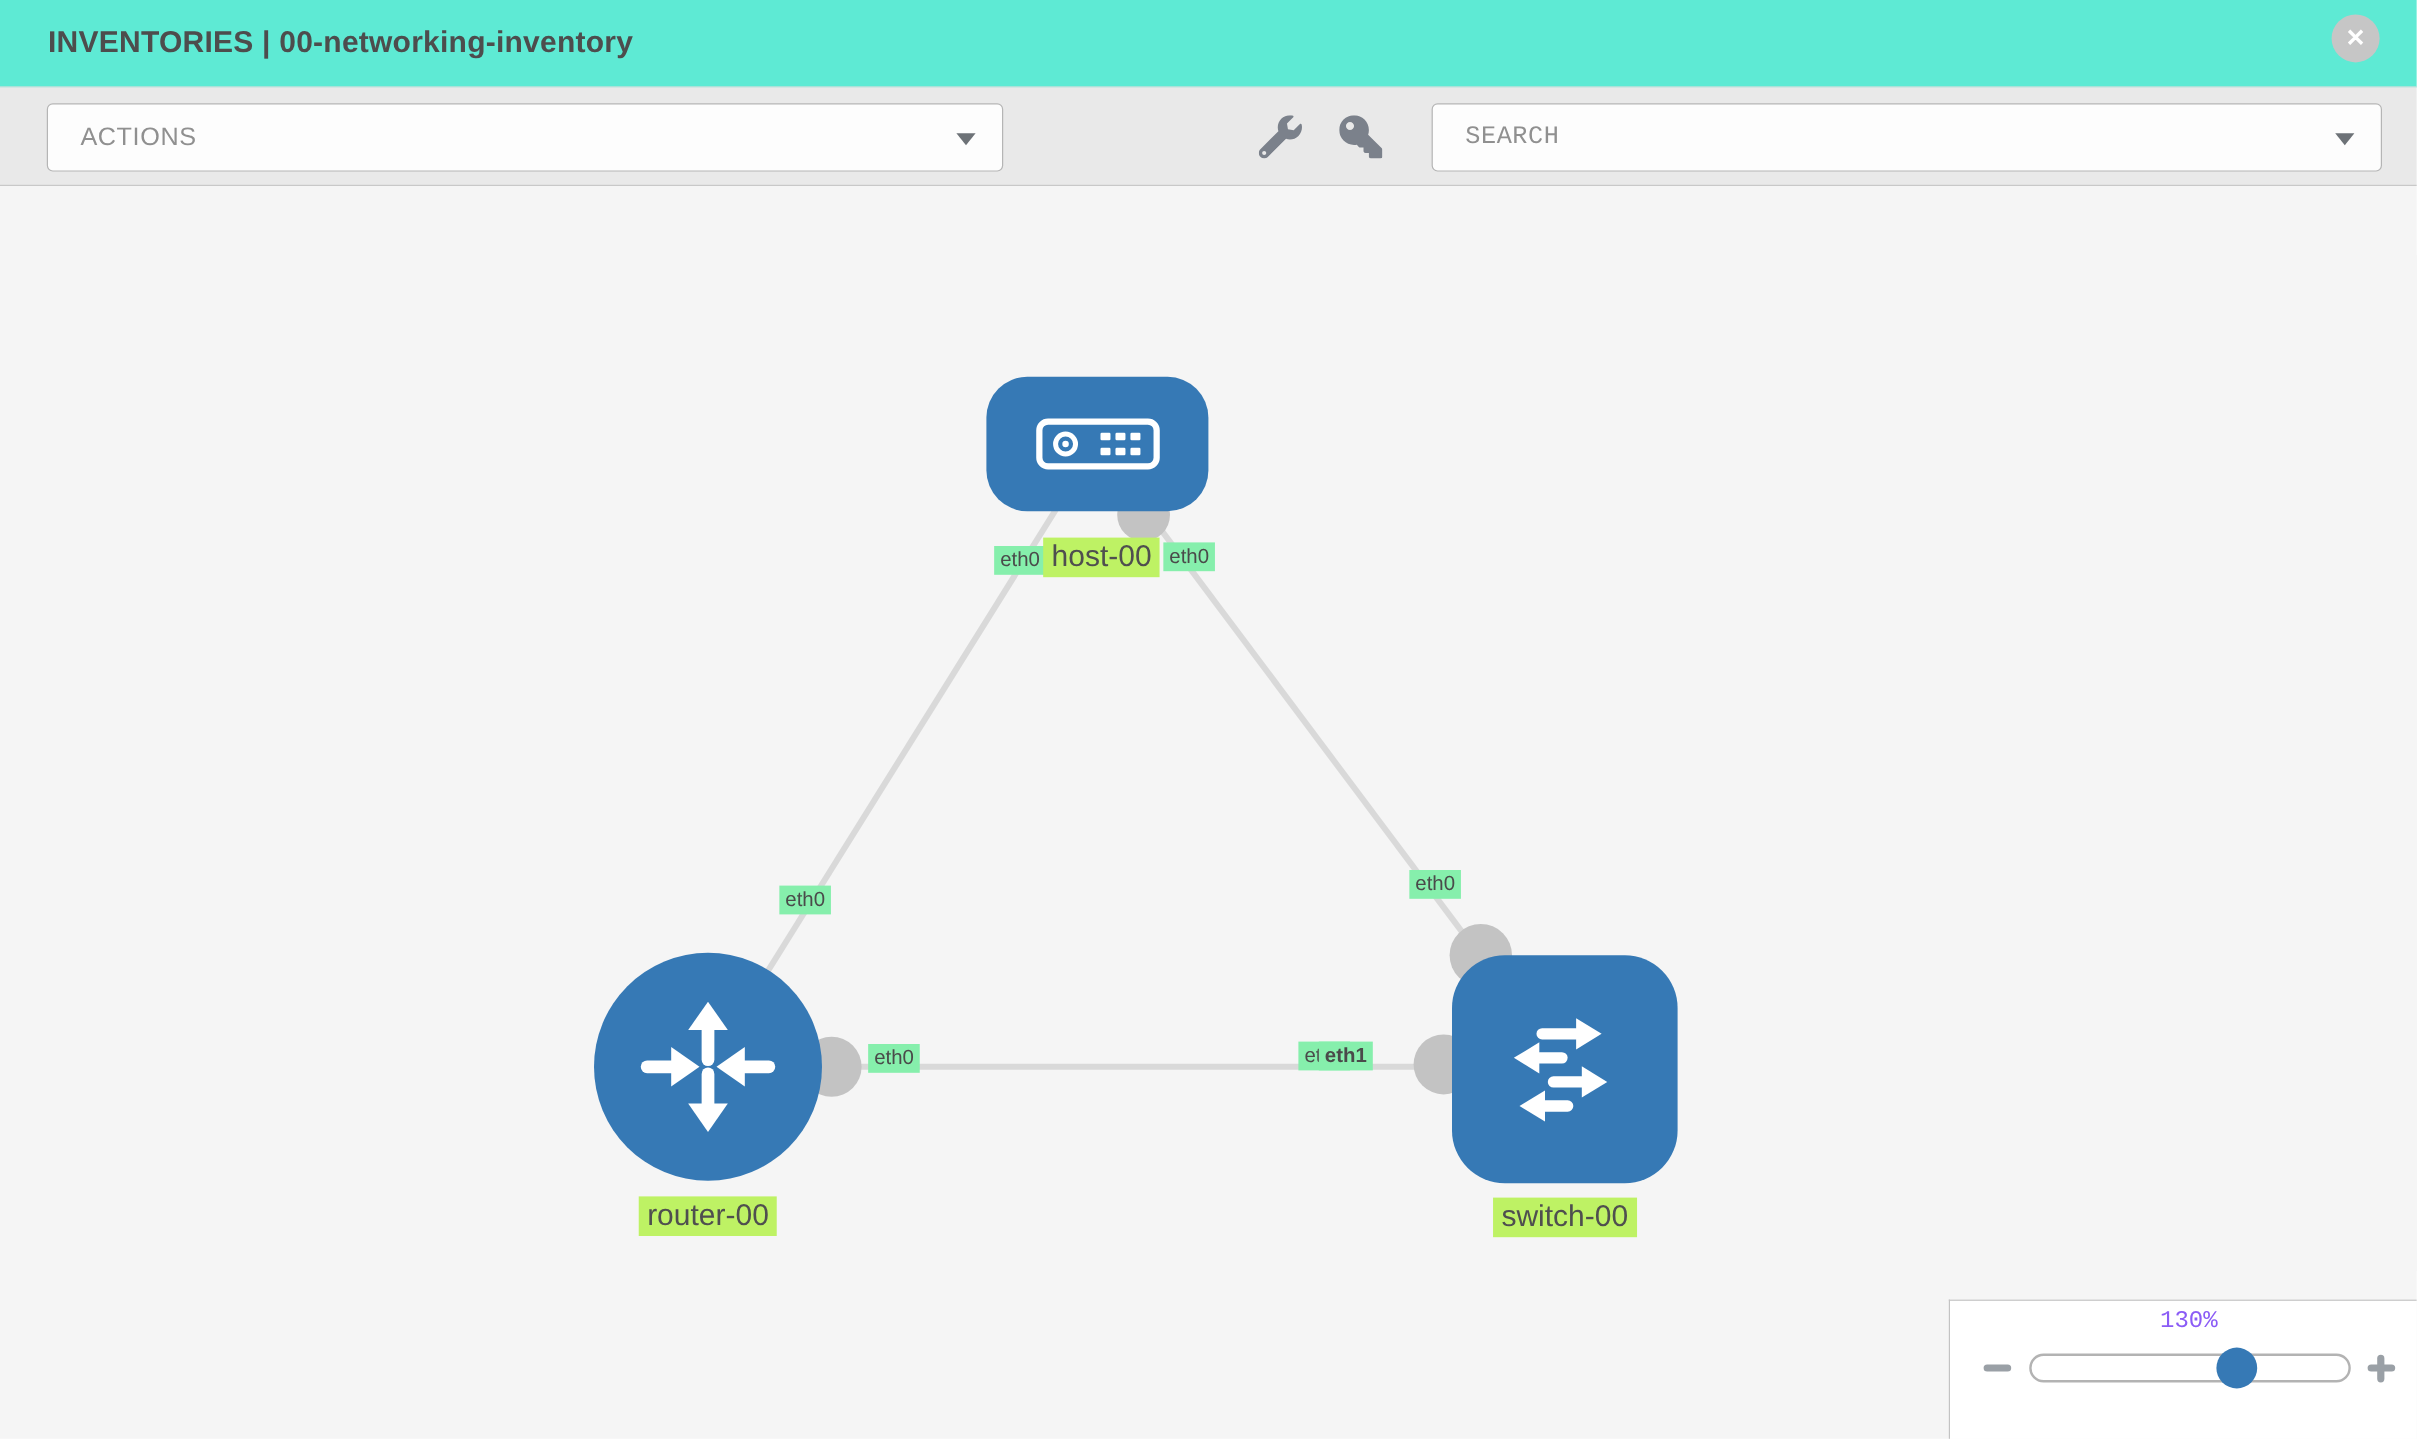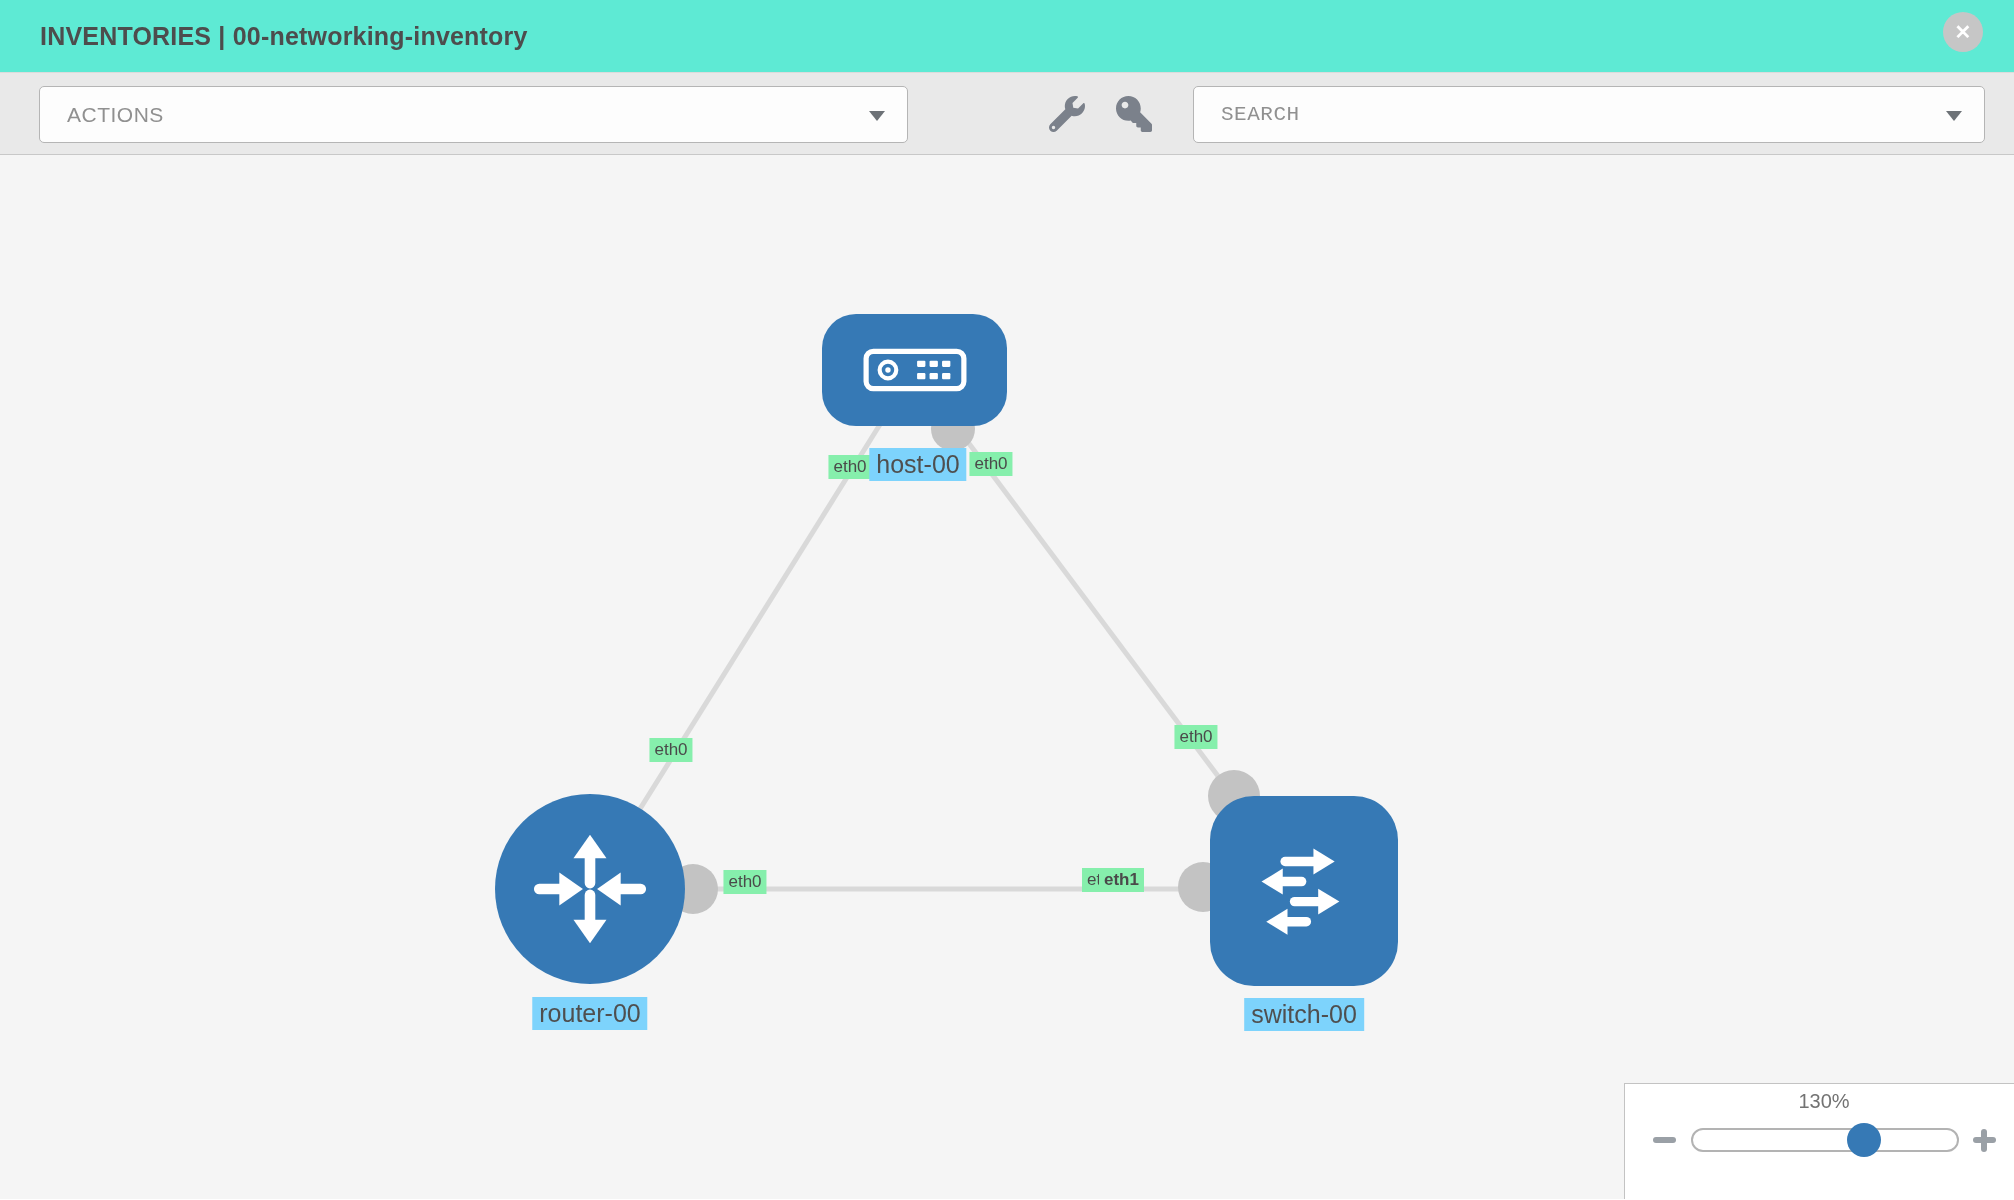--- a/index.html
+++ b/index.html
@@ -19,49 +19,49 @@
   
   .toolbar { position:relative; height:82px; background:#e9e9e9;
              border-bottom:1px solid #c8c8c8; }
   .select-box { position:absolute; top:13px; height:57px; background:#fdfdfd;
                 border:1px solid #b5b5b5; border-radius:5px; display:flex;
                 align-items:center; cursor:pointer; }
   .select-box .ph { padding-left:27px; font-size:21px; color:#909090; letter-spacing:.5px; }
   .caret { position:absolute; right:22px; top:50%; margin-top:-4px; width:0; height:0;
            border-left:8px solid transparent; border-right:8px solid transparent;
            border-top:10px solid #6d7277; }
-  .actions-box { left:39px; width:869px; }
+  .actions-box { left:39px; width:797px; }
   .search-box  { left:1193px; width:792px;font-family:Liberation Mono, monospace; }
   .tool-icon { position:absolute; top:23px; width:36px; height:36px; cursor:pointer; }
   .wrench-icon { left:1049px; }
   .key-icon    { left:1116px; }
 
   
   .canvas { position:relative; width:2014px; height:1044px; background:#f5f5f5; }
   .links-svg { position:absolute; left:0; top:0; }
 
   .node { position:absolute; background:#3679b5; display:flex;
           align-items:center; justify-content:center; cursor:pointer; }
   .node-host   { left:822px;  top:159px; width:185px; height:112px; border-radius:34px; }
   .node-router { left:495px;  top:639px; width:190px; height:190px; border-radius:50%; }
   .node-switch { left:1210px; top:641px; width:188px; height:190px; border-radius:44px; }
 
-  .node-label { position:absolute; transform:translateX(-50%); background:#7dd3fc;
+  .node-label { position:absolute; transform:translateX(-50%); background:#bef264;
                 color:#4f4f4f; font-size:25px; padding:2px 7px; white-space:nowrap;
                 z-index:7; }
   .if-label { position:absolute; background:#86efac; color:#4a4a4a; font-size:17px;
               padding:2px 5px; white-space:nowrap; z-index:6; }
   .if-center { transform:translateX(-50%); }
 
   
   .zoom-panel { position:absolute; left:1624px; top:928px; width:390px; height:116px;
                 background:#ffffff; border-top:1px solid #c3c3c3;
                 border-left:1px solid #c3c3c3; z-index:10; }
   .zoom-level { position:absolute; left:199px; top:6px; transform:translateX(-50%);
-                font-size:20px; color:#737373; }
+                font-size:20px; color:#8b5cf6;font-family:Liberation Mono, monospace; }
   .zoom-minus { position:absolute; left:28px; top:53px; width:23px; height:6px;
                 border-radius:3px; background:#9aa0a6; cursor:pointer; }
   .zoom-plus  { position:absolute; left:348px; top:45px; width:23px; height:23px; cursor:pointer; }
   .zoom-plus .h { position:absolute; left:0; top:8px; width:23px; height:6px;
                   border-radius:3px; background:#9aa0a6; }
   .zoom-plus .v { position:absolute; left:8px; top:0; width:6px; height:23px;
                   border-radius:3px; background:#9aa0a6; }
   .zoom-track { position:absolute; left:66px; top:44px; width:268px; height:24px;
                 background:#ffffff; border:2px solid #b3b3b3; border-radius:13px;
                 cursor:pointer; }

